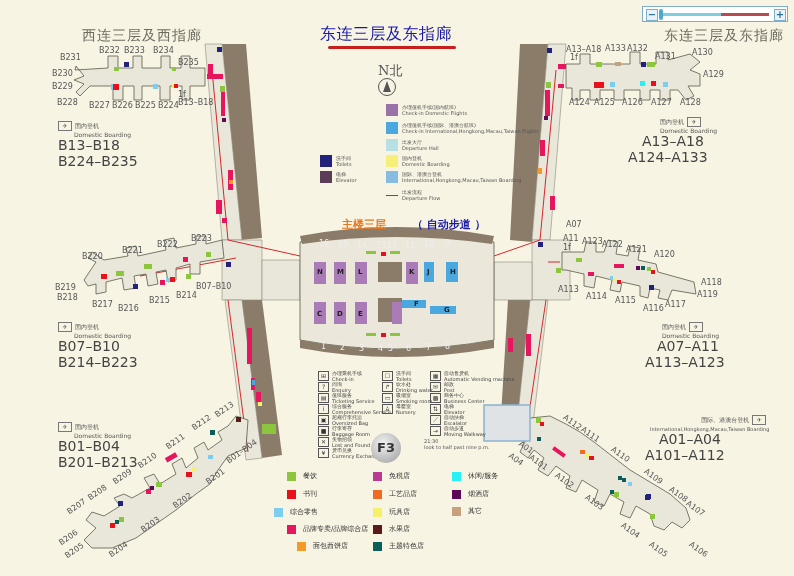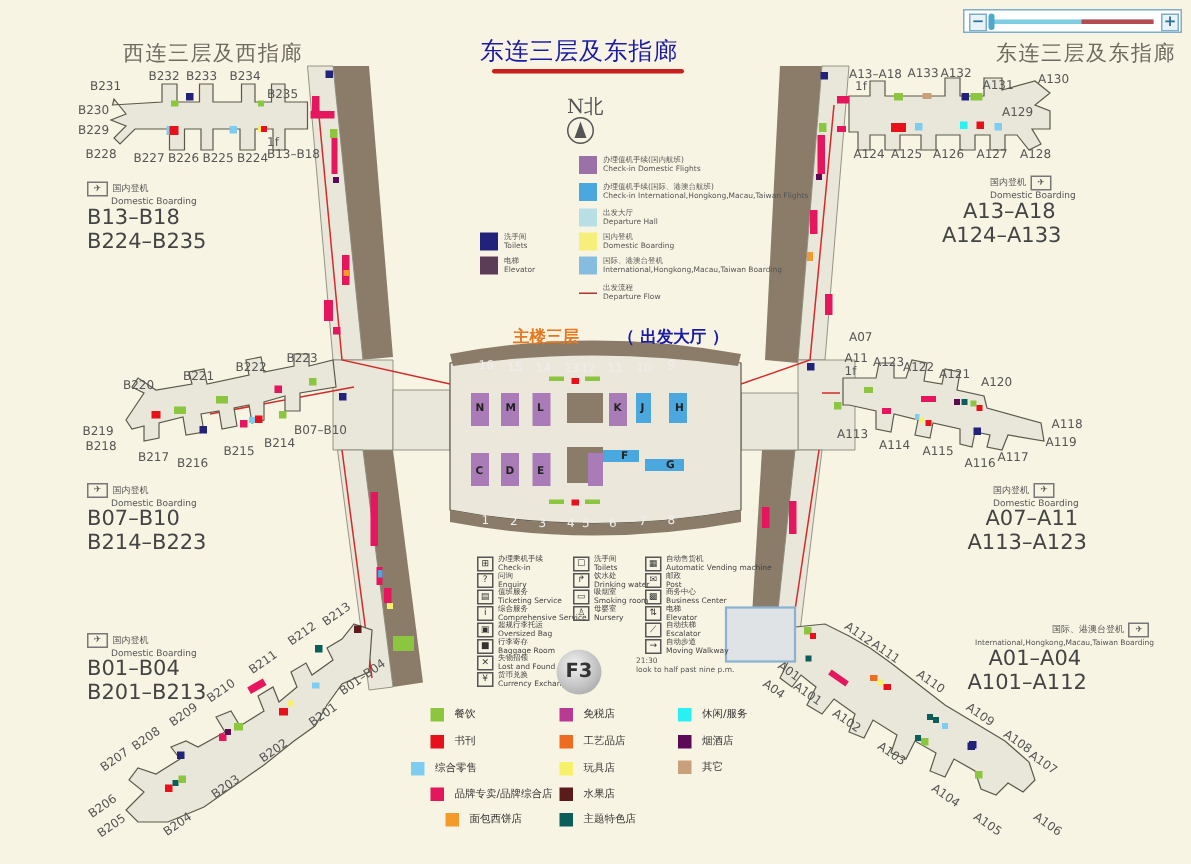--- a/index.html
+++ b/index.html
@@ -354,21 +354,21 @@
 <div class="gate" style="left:158px;top:101px">B224</div>
 <div class="gate" style="left:178px;top:90px">1f</div>
 <div class="gate" style="left:178px;top:98px">B13–B18</div>
 
 <div class="gate" style="left:566px;top:45px">A13–A18</div>
 <div class="gate" style="left:570px;top:53px">1f</div>
 <div class="gate" style="left:605px;top:44px">A133</div>
 <div class="gate" style="left:627px;top:44px">A132</div>
 <div class="gate" style="left:655px;top:52px">A131</div>
 <div class="gate" style="left:692px;top:48px">A130</div>
-<div class="gate" style="left:668px;top:70px">A129</div>
+<div class="gate" style="left:703px;top:70px">A129</div>
 <div class="gate" style="left:680px;top:98px">A128</div>
 <div class="gate" style="left:651px;top:98px">A127</div>
 <div class="gate" style="left:622px;top:98px">A126</div>
 <div class="gate" style="left:594px;top:98px">A125</div>
 <div class="gate" style="left:569px;top:98px">A124</div>
 
 <div class="gate" style="left:82px;top:252px">B220</div>
 <div class="gate" style="left:122px;top:246px">B221</div>
 <div class="gate" style="left:157px;top:240px">B222</div>
 <div class="gate" style="left:191px;top:234px">B223</div>
@@ -419,21 +419,21 @@
 <div class="gate" style="left:688px;top:545px;transform:rotate(35deg)">A106</div>
 <div class="gate" style="left:648px;top:545px;transform:rotate(35deg)">A105</div>
 <div class="gate" style="left:620px;top:526px;transform:rotate(35deg)">A104</div>
 <div class="gate" style="left:584px;top:498px;transform:rotate(35deg)">A103</div>
 <div class="gate" style="left:554px;top:476px;transform:rotate(35deg)">A102</div>
 <div class="gate" style="left:528px;top:458px;transform:rotate(35deg)">A101</div>
 <div class="gate" style="left:518px;top:443px;transform:rotate(35deg)">A01</div>
 <div class="gate" style="left:508px;top:455px;transform:rotate(35deg)">A04</div>
 
 <div class="floor-title">主楼三层</div>
-<div class="floor-sub">（ 出发大厅 ）</div>
+<div class="floor-sub">（ 自动步道 ）</div>
 
 <div class="main-label" style="left:319px;top:239px">16</div>
 <div class="main-label" style="left:338px;top:240px">15</div>
 <div class="main-label" style="left:357px;top:241px">14</div>
 <div class="main-label" style="left:376px;top:241px">13</div>
 <div class="main-label" style="left:387px;top:241px">12</div>
 <div class="main-label" style="left:405px;top:241px">11</div>
 <div class="main-label" style="left:424px;top:240px">10</div>
 <div class="main-label" style="left:445px;top:239px">9</div>
 

